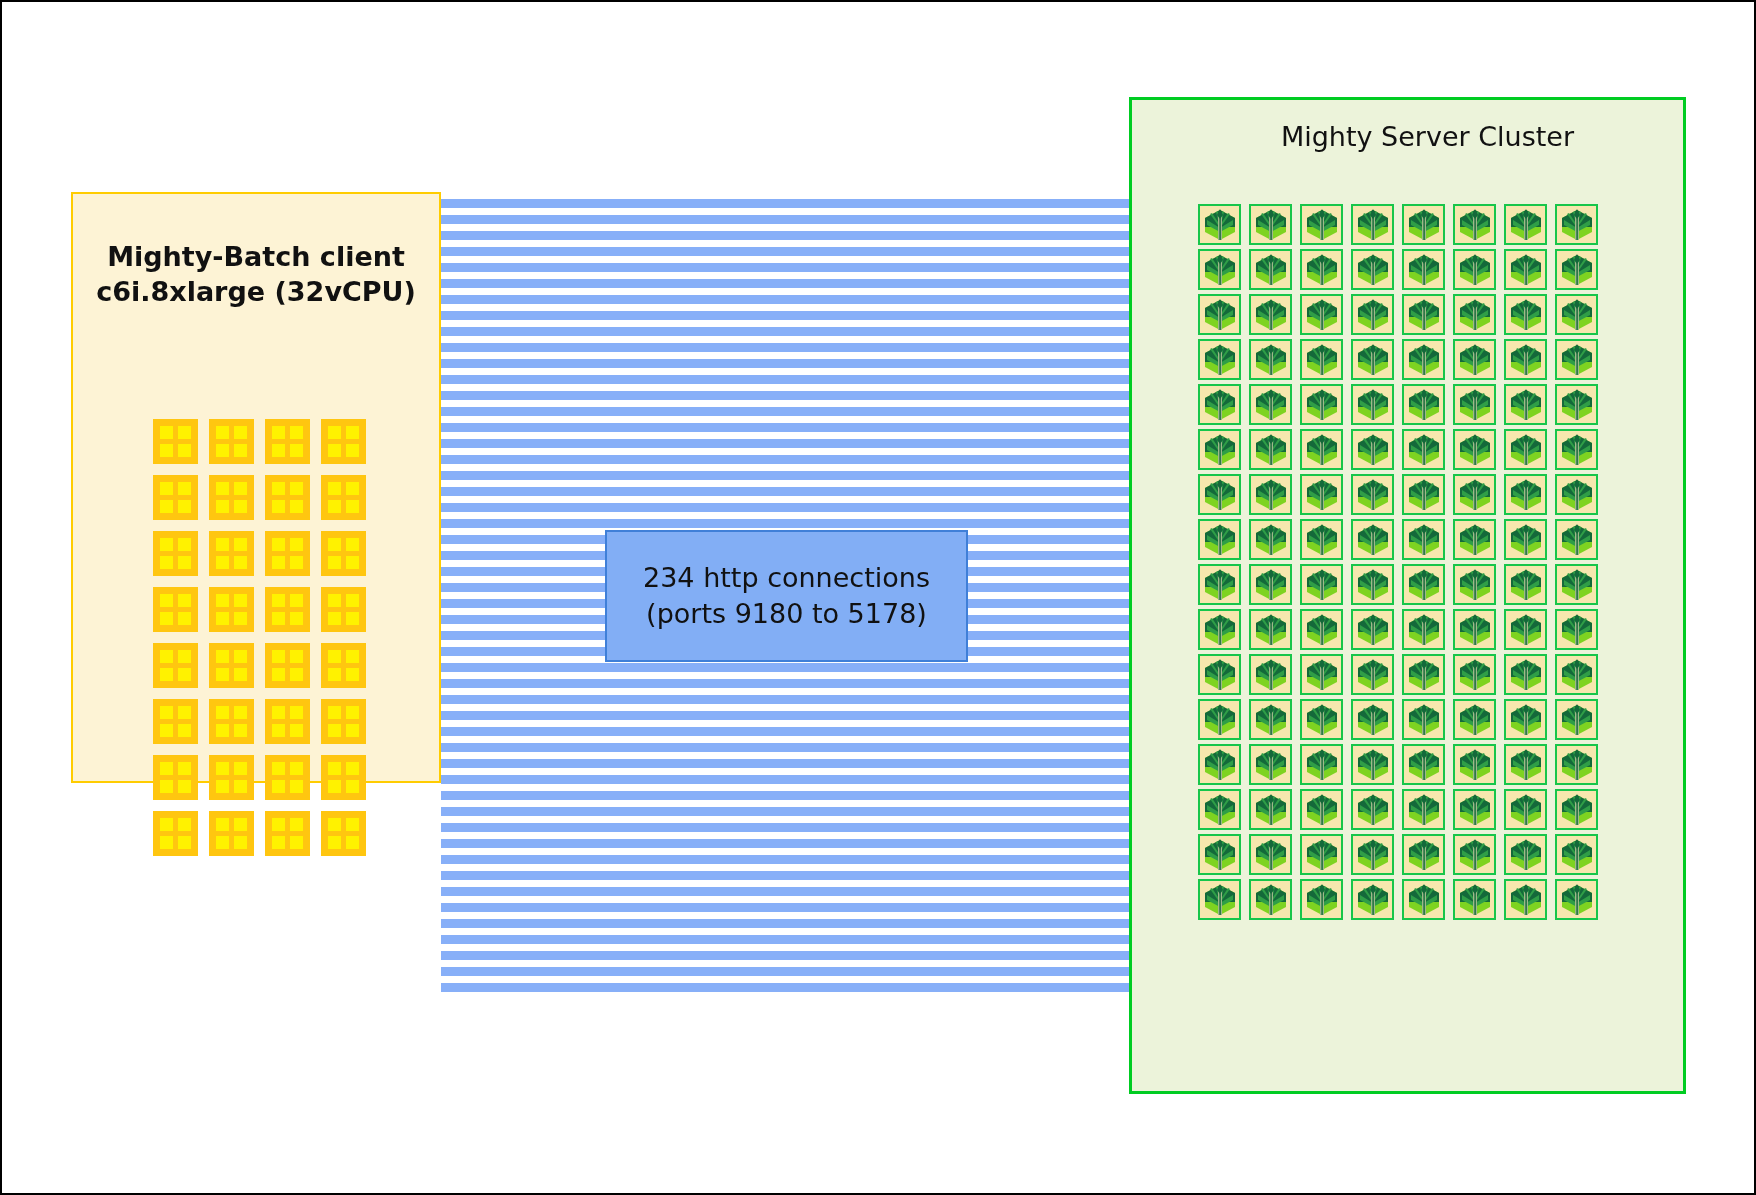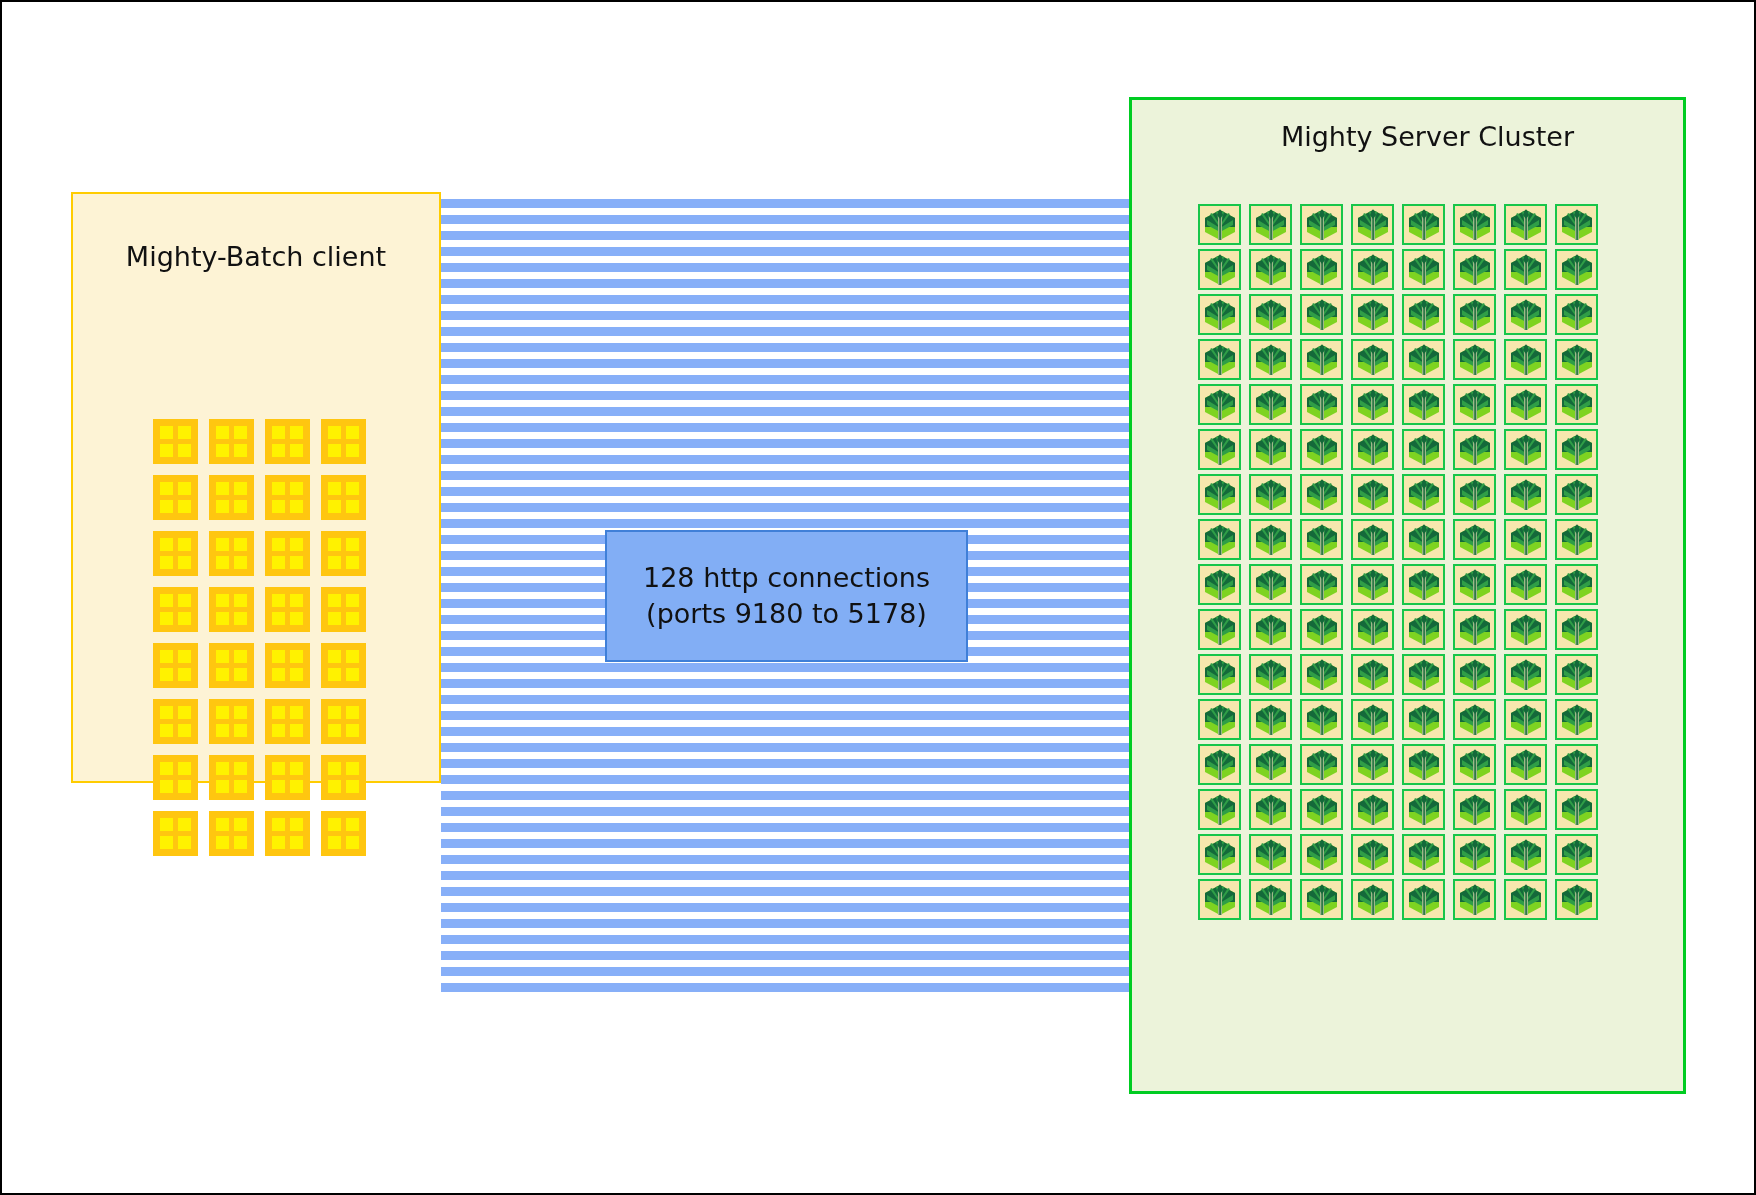--- a/index.html
+++ b/index.html
@@ -39,20 +39,21 @@
   #client-panel {
     position: absolute;
     left: 69px;
     top: 190px;
     width: 370px;
     height: 591px;
     background: #fdf3d5;
     border: 2px solid #ffcc00;
     box-sizing: border-box;
     z-index: 3;
+    font-weight: bold;
   }
   #client-title {
     position: absolute;
     top: 46px;
     left: 0;
     width: 100%;
     text-align: center;
     font-size: 27px;
     color: #111111;
     line-height: 1.28;
@@ -158,20 +159,21 @@
 </head>
 <body>
 
 <div id="canvas">
 
   <div id="stripes"></div>
 
   <div id="client-panel">
     <div id="client-title">
       <span class="line">Mighty-Batch client</span>
+      <span class="line">c6i.8xlarge (32vCPU)</span>
     </div>
     <div id="client-grid">
         <div class="cpu-icon">
           <i></i>
           <i></i>
           <i></i>
           <i></i>
         </div>
         <div class="cpu-icon">
           <i></i>
@@ -2284,17 +2286,17 @@
             <polygon points="17,20 21,4 19,3 17,14" fill="#2f9e47"></polygon>
             <rect x="15" y="8" width="4" height="24" fill="#9fb88a"></rect>
             <rect x="16.4" y="8" width="1.4" height="24" fill="#14693a"></rect>
             <polygon points="17,1 20,7 17,11 14,7" fill="#14693a"></polygon>
           </svg>
         </div>
       </div>
   </div>
 
   <div id="conn-box">
-    <span class="line">128 http connections</span>
+    <span class="line">234 http connections</span>
     <span class="line">(ports 9180 to 5178)</span>
   </div>
 
 </div>
 
 </body></html>

